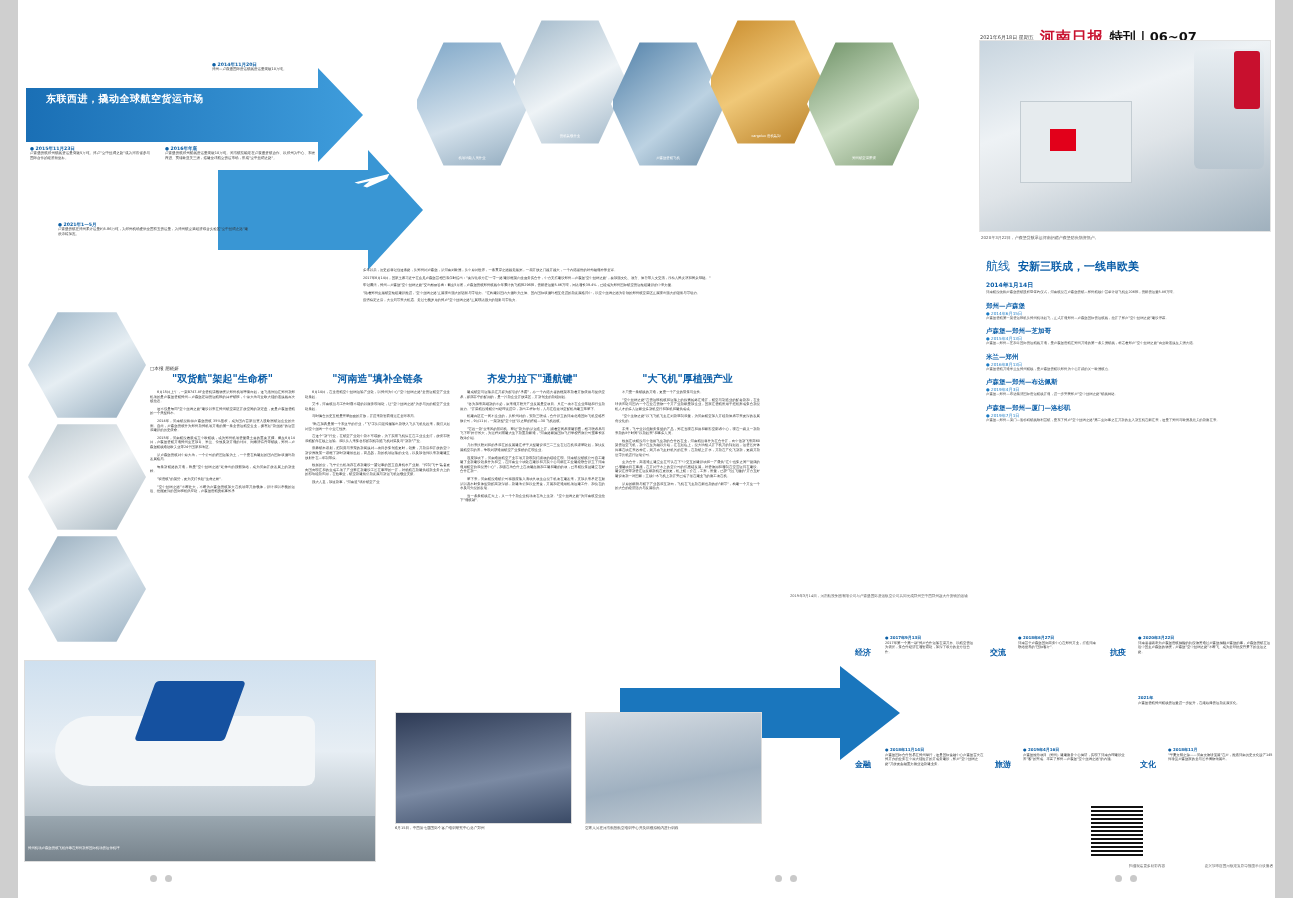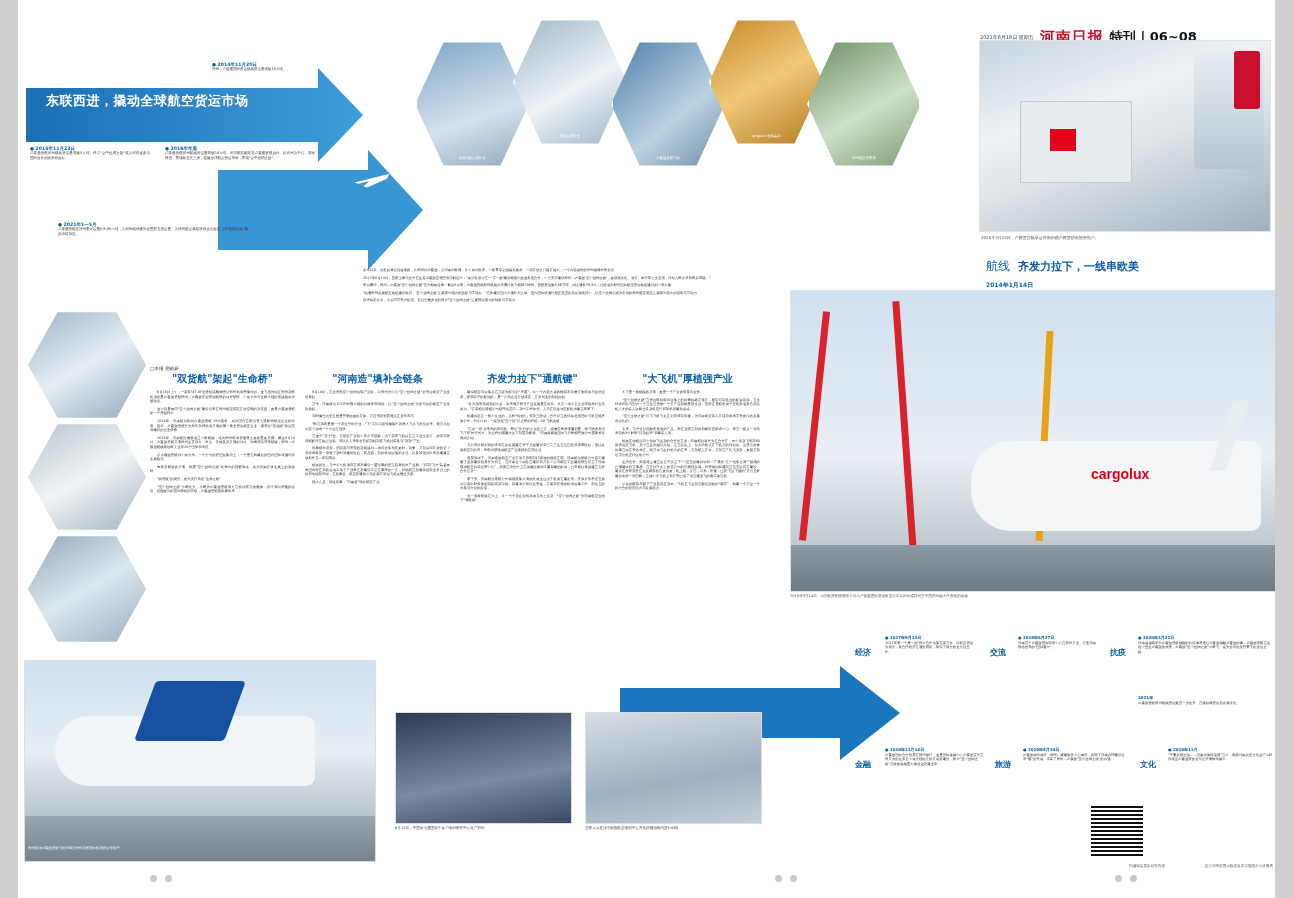--- a/index.html
+++ b/index.html
@@ -16,21 +16,21 @@
   .bold{font-weight:bold;}
   .just{text-align:justify;}
 
   
   .masthead{top:26px;left:980px;width:300px;height:22px;display:flex;align-items:center;gap:6px;}
   .mh-date{font-size:5px;color:#444;}
   .mh-logo{color:#c8102e;font-weight:bold;font-size:15px;letter-spacing:1px;}
   .mh-title{font-size:13px;color:#111;font-weight:bold;}
   .tagbox{position:absolute;color:#fff;}
   .tag-title{font-size:11px;font-weight:bold;letter-spacing:1px;}
-  .tag-sub{font-size:13px;font-weight:bold;letter-spacing:.5px;}
+  .tag-sub{font-size:10px;font-weight:bold;letter-spacing:.5px;}
   .bdate{font-weight:bold;font-size:4.6px;color:#0c5fa5;}
   .btext{font-size:3.5px;line-height:4.7px;color:#333;}
 
   
   .hero{left:470px;top:175px;font-size:46px;font-weight:bold;color:#0b5ea8;letter-spacing:4px;
         text-shadow:1px 1px 0 #7fb6e6;}
   .planeicon{left:352px;top:160px;width:40px;height:40px;color:#fff;}
 
   
   .hexrow{left:415px;top:18px;width:580px;height:140px;}
@@ -72,21 +72,21 @@
   .dot3{position:absolute;width:7px;height:7px;border-radius:50%;background:#c9c9c9;}
 </style>
 </head>
 <body>
 
 <div class="page">
 
   <div class="abs masthead">
     <span class="mh-date cn">2021年6月18日 星期五</span>
     <span class="mh-logo cn">河南日报</span>
-    <span class="mh-title cn">特刊 | 06~08</span>
+    <span class="mh-title cn">特刊 | 06~07</span>
   </div>
 
   <svg class="abs" style="left:18px;top:60px;" width="430" height="230">
     <defs>
       <linearGradient id="g1" x1="0" y1="0" x2="1" y2="0">
         <stop offset="0" stop-color="#1a6fb5"></stop>
           <stop offset="1" stop-color="#3f9ddc"></stop>
       </linearGradient>
     </defs>
     <polygon points="8,28 300,28 300,8 345,55 300,102 300,82 8,82" fill="url(#g1)"></polygon>
@@ -209,21 +209,21 @@
     </div>
   </div>
 
   <div class="abs" style="left:28px;top:310px;width:118px;height:110px;clip-path:polygon(25% 2%,75% 2%,100% 50%,75% 98%,25% 98%,0 50%);background:linear-gradient(150deg,#9ab3c6,#e6eef3,#8ea7ba);"></div>
   <div class="abs" style="left:28px;top:422px;width:118px;height:110px;clip-path:polygon(25% 2%,75% 2%,100% 50%,75% 98%,25% 98%,0 50%);background:linear-gradient(150deg,#b6c4cc,#f1f4f6,#9fb0bb);"></div>
   <div class="abs" style="left:28px;top:534px;width:118px;height:110px;clip-path:polygon(25% 2%,75% 2%,100% 50%,75% 98%,25% 98%,0 50%);background:linear-gradient(150deg,#8fa6b8,#dde7ee,#97aec0);"></div>
 
   <div class="abs routes">
     <div class="routes-head cn">
       <span class="rh1">航线</span>
-      <span class="rh2">齐发力拉下，一线串欧美</span>
+      <span class="rh2">安新三联成，一线串欧美</span>
     </div>
     <div style="margin-top:6px;">
       <div class="cn bold" style="font-size:6px;color:#0b5ea8;">2014年1月14日</div>
       <div class="cn" style="font-size:3.4px;line-height:4.6px;color:#444;">河南航投收购卢森堡货航股权暨签约仪式，河南航投在卢森堡货航—郑州航线中首单计划飞机至206班，货邮货运量5.86万吨。</div>
     </div>
     <div class="route">
       <div class="rt cn">郑州—卢森堡</div>
       <div class="rd cn">● 2014年6月15日</div>
       <div class="rb cn just">卢森堡货航第一架货运班机从郑州机场起飞，正式开通郑州—卢森堡国际货运航线，拉开了郑卢"空中丝绸之路"建设序幕。</div>
     </div>
@@ -242,29 +242,20 @@
       <div class="rd cn">● 2019年4月3日</div>
       <div class="rb cn just">卢森堡—郑州—布达佩斯国际货运航线开通，进一步完善郑卢"空中丝绸之路"航线网络。</div>
     </div>
     <div class="route">
       <div class="rt cn">卢森堡—郑州—厦门—洛杉矶</div>
       <div class="rd cn">● 2019年7月1日</div>
       <div class="rb cn just">卢森堡—郑州—厦门—洛杉矶航线顺利首航，是东了郑卢"空中丝绸之路"第二至际事之在开新的至入新五机在能在来，这是了郑州与欧洲及北美的新服在来。</div>
     </div>
   </div>
 
-  <div class="abs" style="left:790px;top:290px;width:485px;height:300px;background:linear-gradient(180deg,#cfe0ee 0%,#e9eff4 55%,#aab6bd 100%);border:1px solid #dfe4e7;">
-    <div class="abs" style="left:20px;top:20px;width:7px;height:230px;background:#d8232a;transform:rotate(6deg);"></div>
-    <div class="abs" style="left:110px;top:10px;width:7px;height:250px;background:#d8232a;transform:rotate(-4deg);"></div>
-    <div class="abs" style="left:250px;top:40px;width:7px;height:210px;background:#e8a21a;transform:rotate(3deg);"></div>
-    <div class="abs" style="left:180px;top:150px;width:290px;height:90px;background:#f4f6f7;border-radius:40px 10px 10px 40px;"></div>
-    <div class="abs" style="left:300px;top:175px;width:120px;height:16px;color:#e2001a;font-size:14px;font-weight:bold;font-family:'Liberation Sans',sans-serif;">cargolux</div>
-    <div class="abs" style="left:430px;top:110px;width:16px;height:70px;background:#e9eef1;transform:skewX(-18deg);"></div>
-    <div class="abs" style="left:0;bottom:0;width:100%;height:46px;background:linear-gradient(180deg,#8d9aa3,#6e7a83);"></div>
-  </div>
   <div class="abs cn" style="left:790px;top:594px;width:485px;font-size:3.6px;color:#555;">2019年3月14日，河南航投集团有限公司与卢森堡国际货运航空公司共同完成郑州至中国郑州超大件货物的运输</div>
 
   <svg class="abs" style="left:600px;top:618px;" width="690" height="200">
     <polygon points="20,70 240,70 240,48 300,95 240,142 240,120 20,120" fill="#1a76bd"></polygon>
     <polygon points="40,30 620,30 620,18 660,45 620,72 620,60 40,60" fill="none"></polygon>
   </svg>
   <svg class="abs" style="left:612px;top:648px;" width="46" height="46" viewBox="0 0 64 64">
     <path d="M4 36 L60 22 L56 30 L24 44 L18 42 L28 34 L10 38 Z" fill="#ffffff"></path>
   </svg>
   <div class="abs cn white bold" style="left:670px;top:648px;font-size:12px;line-height:17px;">

